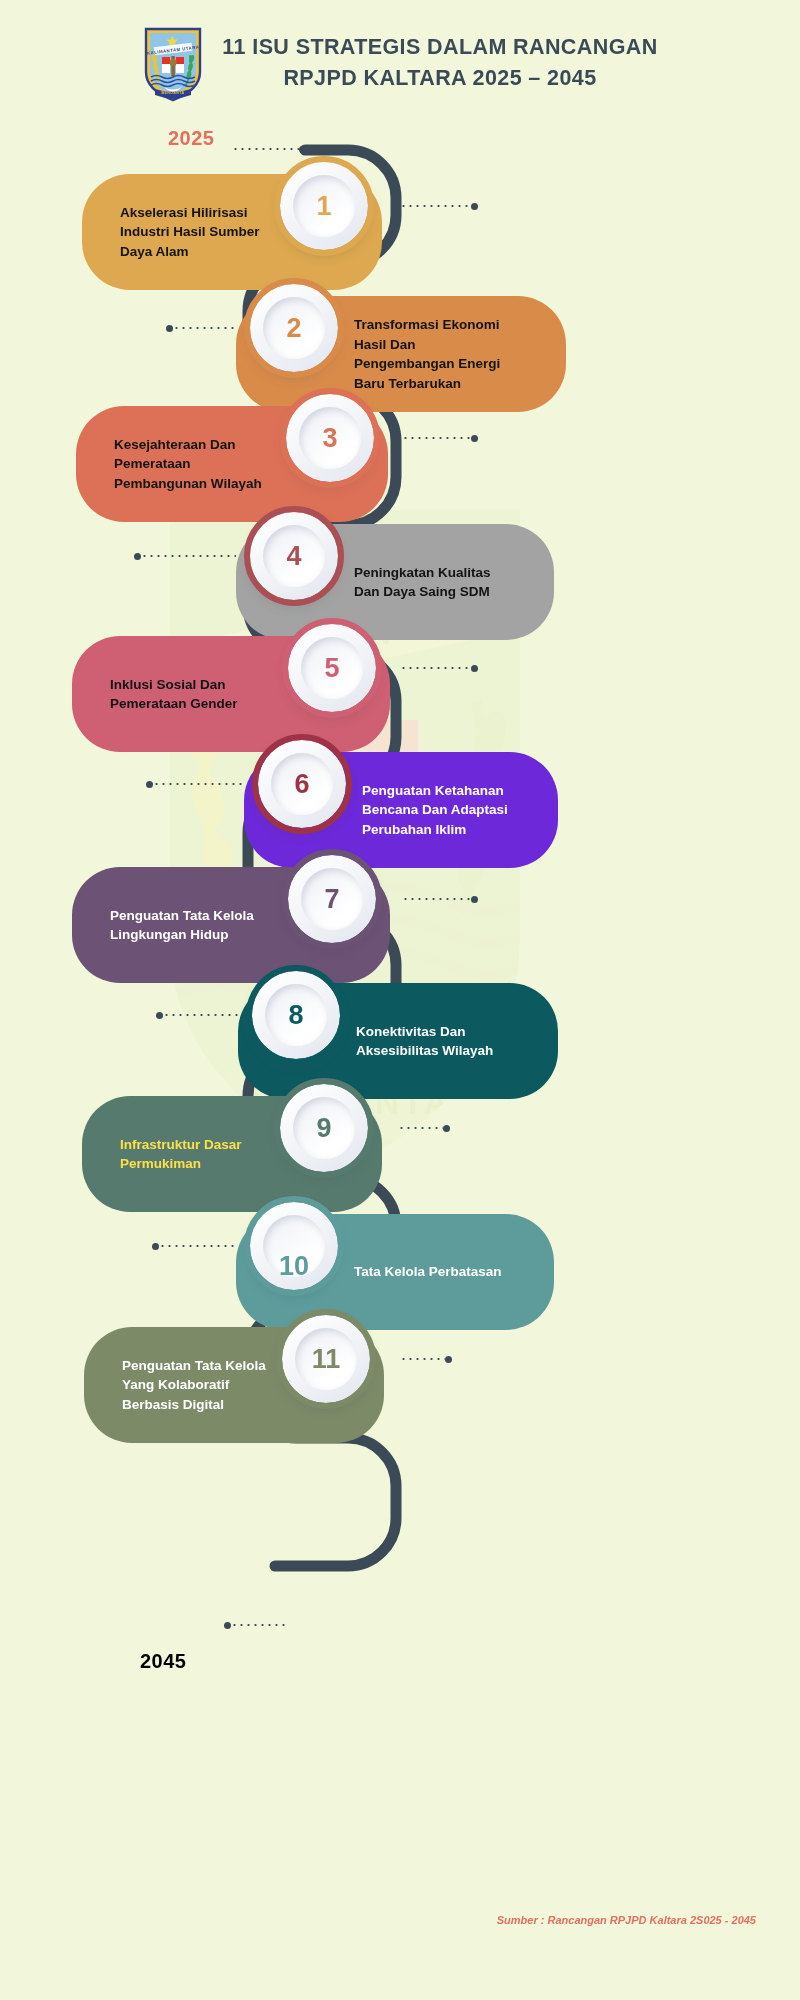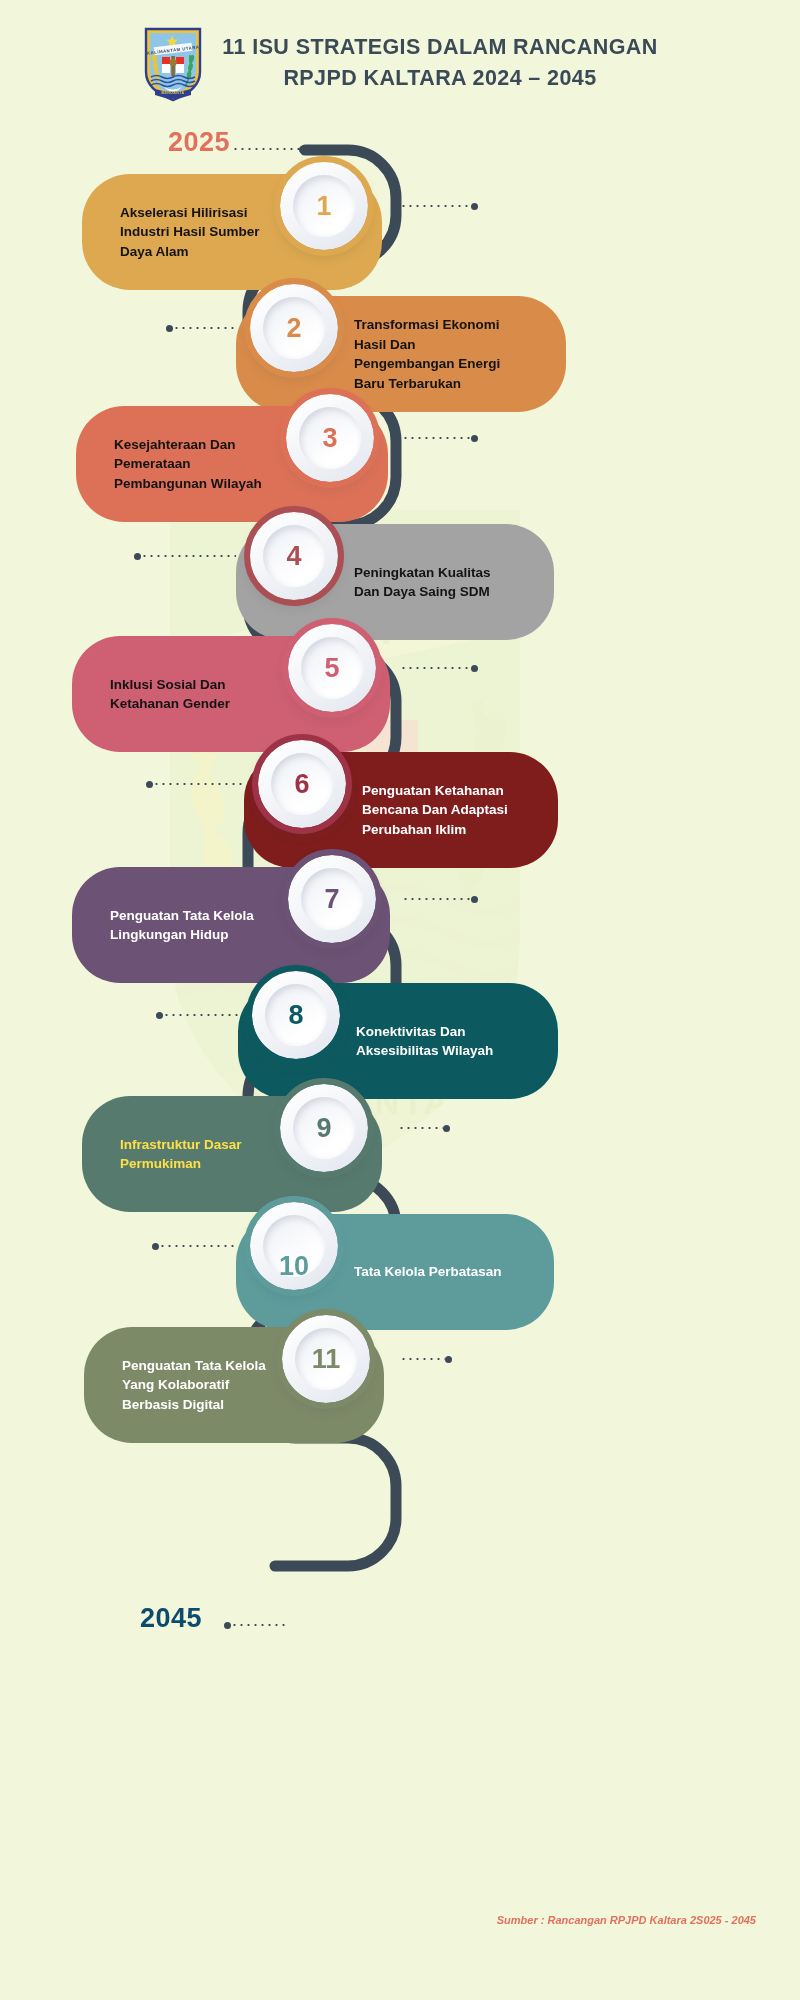--- a/index.html
+++ b/index.html
@@ -87,21 +87,21 @@
     background-size:7px 2px; background-repeat:repeat-x;
     background-position:0 0;
   }
   .leader .knob { width:7px; height:7px; border-radius:50%; background:#3c4a57; flex:0 0 auto; }
   .leader.to-right .knob { order:2; }
   .leader.to-left  .knob { order:0; }
 
   
   .year {
     position:absolute;
-    color:#e2705c; font-weight:bold; font-size:27px; letter-spacing:.5px;
+    color:#e2705c; font-weight:bold; font-size:20px; letter-spacing:.5px;
   }
 
   
   #footer {
     position:absolute; right:44px; bottom:74px;
     color:#e2705c; font-size:11px; font-weight:bold; font-style:italic;
   }
 </style>
 </head>
 <body>
@@ -189,21 +189,21 @@
         <path d="M9 53 q5.5-3 11 0 t11 0 t11 0 t11 0"></path>
         <path d="M9 57 q5.5-3 11 0 t11 0 t11 0 t11 0"></path>
         <path d="M9 61 q5.5-3 11 0 t11 0 t11 0 t11 0"></path>
       </g>
       <path d="M22 63 q9 5 18 0 q-9 9 -18 0z" fill="#ffffff"></path>
       <path d="M13 65 q18 6 36 0 l0 6 q-18 7 -36 0z" fill="#2f3f8f"></path>
       <text x="31" y="69.8" text-anchor="middle" font-family="Liberation Sans, sans-serif" font-size="3.6" font-weight="bold" fill="#e8c43c" letter-spacing=".4">BENUANTA</text>
     </svg>
     <div id="title-wrap">
       <div class="title-line" style="color: rgb(60, 74, 87);">11 ISU STRATEGIS DALAM RANCANGAN</div>
-      <div class="title-line" style="color: rgb(60, 74, 87);">RPJPD KALTARA 2024 – 2045</div>
+      <div class="title-line" style="color: rgb(60, 74, 87);">RPJPD KALTARA 2025 – 2045</div>
     </div>
   </div>
 
   <svg id="snake" viewBox="0 0 800 2000">
     <path id="snake-path" fill="none" stroke="#3c4a57" stroke-width="11" stroke-linecap="round" d="M 305 150
              L 348 150
              A 48 48 0 0 1 396 198
              L 396 215
              A 48 48 0 0 1 348 263
              L 296 263
@@ -248,21 +248,21 @@
              A 48 48 0 0 1 348 1566
              L 275 1566"></path>
   </svg>
 
   <div class="year" style="left: 168px; top: 127px; color: rgb(226, 112, 92);">2025</div>
   <div class="leader to-right" style="left:232px; top:146px; width:74px;">
     <span class="knob"></span>
     <span class="dots"></span>
   </div>
 
-  <div class="year" style="left: 140px; top: 1603px; color: #0c4a6e;">2045</div>
+  <div class="year" style="left: 140px; top: 1650px; color: #000000;">2045</div>
   <div class="leader to-left" style="left:224px; top:1622px; width:62px;">
     <span class="knob"></span>
     <span class="dots"></span>
   </div>
 
   <div class="row left" style="left:82px; top:158px; width:300px;">
     <div class="pill" style="width: 300px; background: rgb(221, 168, 79);">
       <span class="pill-text" style="color: rgb(20, 20, 20);">Akselerasi Hilirisasi
 Industri Hasil Sumber
 Daya Alam</span>
@@ -325,35 +325,35 @@
     </div>
   </div>
   <div class="leader to-left" style="left:134px; top:553px; width:102px;">
     <span class="knob"></span>
       <span class="dots"></span>
   </div>
 
   <div class="row left" style="left:72px; top:620px; width:318px;">
     <div class="pill" style="width: 318px; background: rgb(207, 95, 114);">
       <span class="pill-text" style="color: rgb(20, 20, 20);">Inklusi Sosial Dan
-Ketahanan Gender</span>
+Pemerataan Gender</span>
     </div>
     <div class="disc" style="outline: rgb(207, 95, 114) solid 6px; outline-offset: 0px;">
       <div class="disc-inner">
         <span class="disc-num" style="color: rgb(207, 95, 114);">5</span>
       </div>
     </div>
   </div>
   <div class="leader to-right" style="left:400px; top:665px; width:78px;">
     <span class="knob"></span>
       <span class="dots"></span>
   </div>
 
   <div class="row right" style="left:244px; top:736px; width:314px;">
-    <div class="pill" style="width: 314px; background: #7f1d1d;">
+    <div class="pill" style="width: 314px; background: #6d28d9;">
       <span class="pill-text" style="color: rgb(255, 255, 255);">Penguatan Ketahanan
 Bencana Dan Adaptasi
 Perubahan Iklim</span>
     </div>
     <div class="disc" style="outline: rgb(158, 51, 71) solid 6px; outline-offset: 0px;">
       <div class="disc-inner">
         <span class="disc-num" style="color: rgb(158, 51, 71);">6</span>
       </div>
     </div>
   </div>

